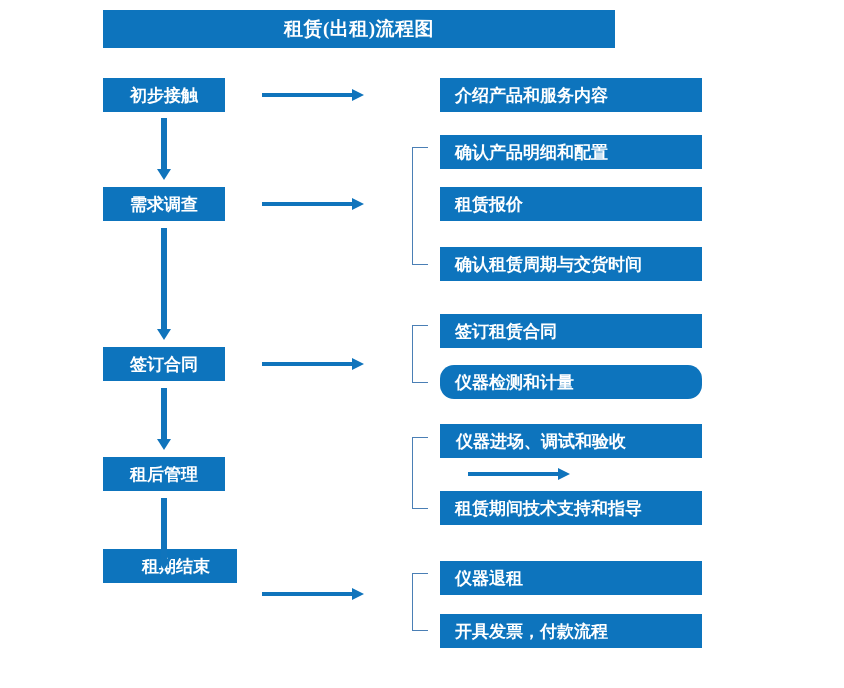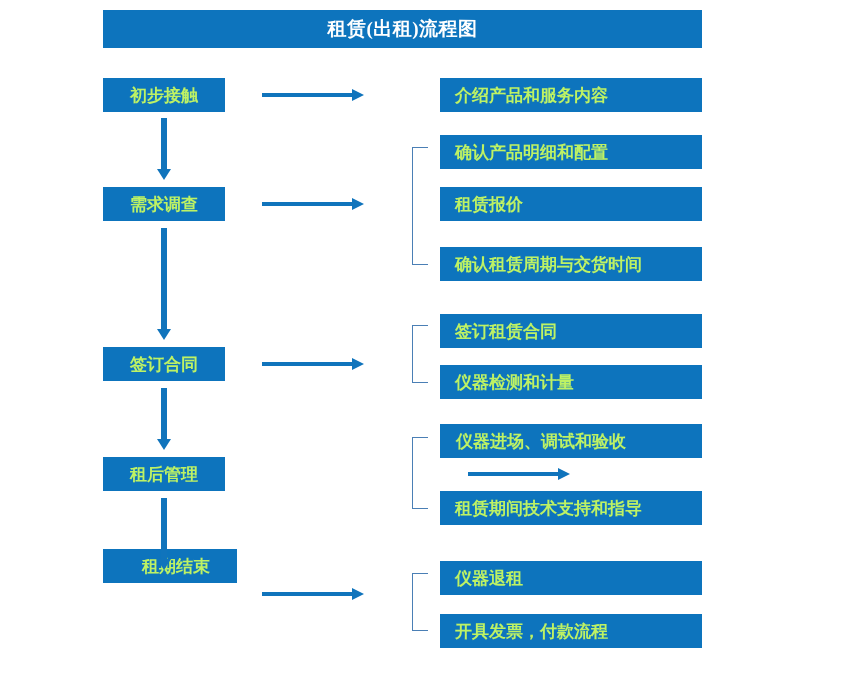--- a/index.html
+++ b/index.html
@@ -7,31 +7,31 @@
     width:844px;height:688px;
     background:#ffffff;
     font-family:"Liberation Serif","DejaVu Serif",serif;
     overflow:hidden;
   }
   #canvas{position:relative;width:844px;height:688px;}
 
   
   .title-bar{
     position:absolute;
-    left:103px;top:10px;width:599px;height:38px;
+    left:103px;top:10px;width:512px;height:38px;
     background:#0D74BD;
     color:#ffffff;
     display:flex;align-items:center;justify-content:center;
     font-size:19px;font-weight:700;letter-spacing:.5px;
   }
 
   
   .box{
     position:absolute;height:34px;
-    background:#0D74BD;color:#bef264;
+    background:#0D74BD;color:#ffffff;
     display:flex;align-items:center;
     font-size:17px;font-weight:700;
   }
   .box.left{left:103px;width:122px;justify-content:center;}
   .box.right{left:440px;width:262px;justify-content:flex-start;padding-left:15px;box-sizing:border-box;}
 
   
   .h-arrow{position:absolute;height:12px;}
   .h-arrow .shaft{
     position:absolute;left:0;top:4px;height:4px;width:92px;
@@ -80,21 +80,21 @@
       <div class="box left" style="top: 347px;">签订合同</div>
       <div class="box left" style="top: 457px;">租后管理</div>
       <div class="box left" style="top: 549px; padding-left: 12px;">租期结束</div>
     </div>
   <div id="detail-layer">
       <div class="box right" style="top: 78px;">介绍产品和服务内容</div>
       <div class="box right" style="top: 135px;">确认产品明细和配置</div>
       <div class="box right" style="top: 187px; text-align: center;">租赁报价</div>
       <div class="box right" style="top: 247px;">确认租赁周期与交货时间</div>
       <div class="box right" style="top: 314px;">签订租赁合同</div>
-      <div class="box right" style="top: 365px;">仪器检测和计量</div>
+      <div class="box right" style="top: 365px; border-radius: 14px;">仪器检测和计量</div>
       <div class="box right" style="top: 424px; padding-left: 16px;">仪器进场、调试和验收</div>
       <div class="box right" style="top: 491px;">租赁期间技术支持和指导</div>
       <div class="box right" style="top: 561px; text-align: center;">仪器退租</div>
       <div class="box right" style="top: 614px;">开具发票，付款流程</div>
     </div>
   <div id="harrow-layer">
       <div class="h-arrow" style="top: 89px; left: 262px;">
         <div class="shaft"></div>
         <div class="head"></div>
       </div>

